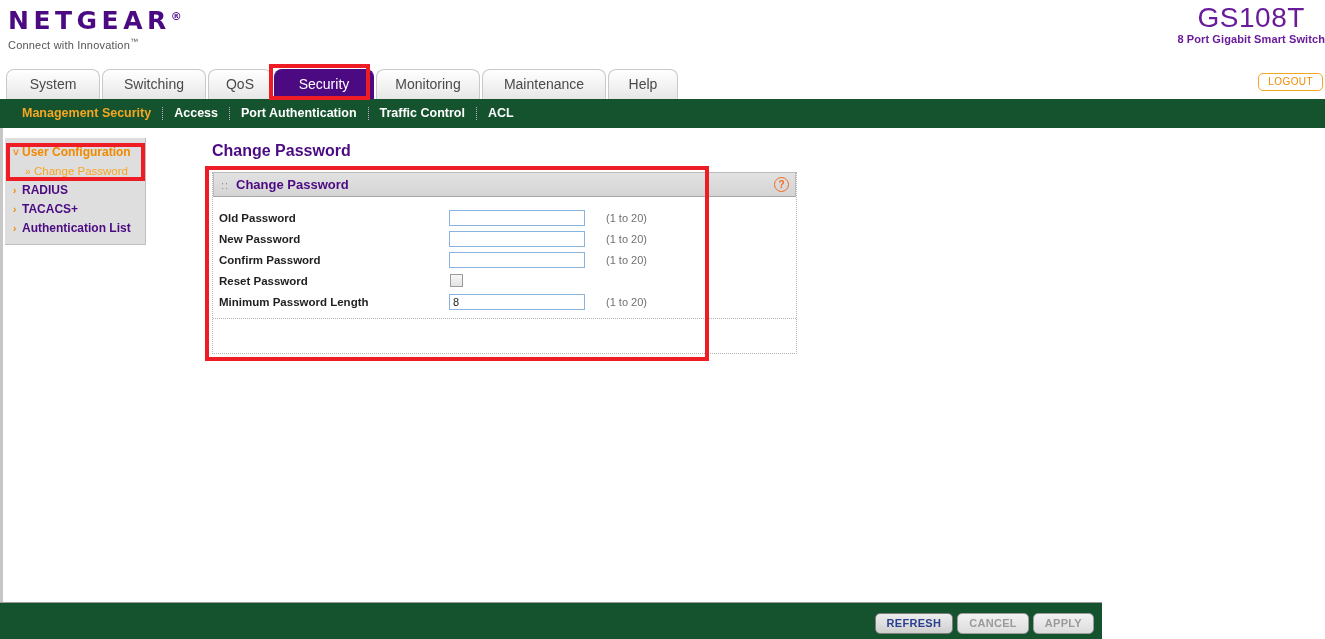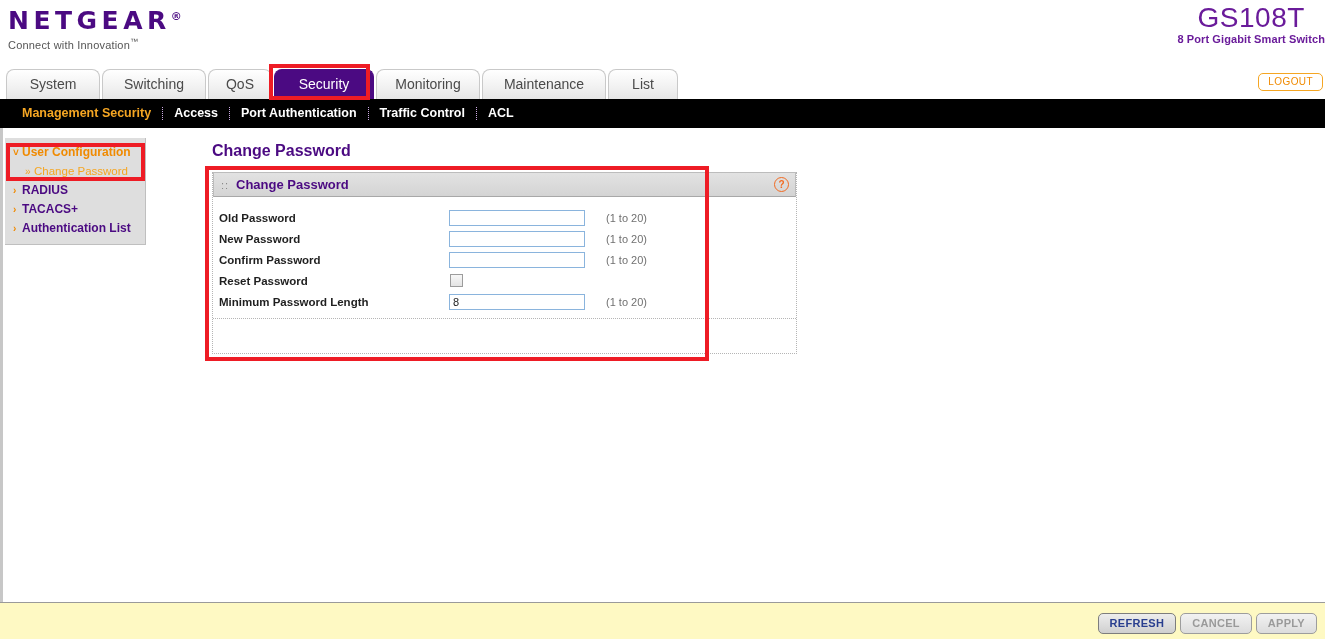--- a/index.html
+++ b/index.html
@@ -112,21 +112,21 @@
     color: #ffffff;
     border-color: #4b0a82;
     font-weight: normal;
   }
 
   
   .subnav {
     position: absolute;
     left: 0; top: 99px;
     width: 1325px; height: 29px;
-    background: #000000;
+    background: #14532d;
     white-space: nowrap;
   }
   .subnav-inner {
     padding-left: 22px;
     line-height: 29px;
   }
   .subitem {
     display: inline-block;
     font-family: "Liberation Sans", sans-serif;
     font-size: 12.5px;
@@ -320,22 +320,22 @@
     font-size: 10px;
     color: #f08a00;
     letter-spacing: 0.4px;
     cursor: pointer;
   }
 
   
   .footer {
     position: absolute;
     left: 0; top: 602px;
-    width: 1325px; height: 37px;
-    background: #fef9c3;
+    width: 1102px; height: 37px;
+    background: #14532d;
     border-top: 1px solid #9a9a9a;
     box-sizing: border-box;
   }
   .footer-btns {
     position: absolute;
     right: 8px; top: 10px;
     white-space: nowrap;
   }
   .fbtn {
     display: inline-block;
@@ -376,21 +376,21 @@
 
 <div class="logout">LOGOUT</div>
 
 <div class="tabbar" id="tabbar">
     <div class="tab" style="left: 6px; width: 94px;">System</div>
     <div class="tab" style="left: 102px; width: 104px;">Switching</div>
     <div class="tab" style="left: 208px; width: 64px;">QoS</div>
     <div class="tab active" style="left: 274px; width: 100px;">Security</div>
     <div class="tab" style="left: 376px; width: 104px;">Monitoring</div>
     <div class="tab" style="left: 482px; width: 124px;">Maintenance</div>
-    <div class="tab" style="left: 608px; width: 70px;">List</div>
+    <div class="tab" style="left: 608px; width: 70px;">Help</div>
   </div>
 
 <div class="subnav">
   <div class="subnav-inner" id="subnav-inner"><span class="subitem active">Management Security</span><span class="subsep"></span><span class="subitem">Access</span><span class="subsep"></span><span class="subitem">Port Authentication</span><span class="subsep"></span><span class="subitem">Traffic Control</span><span class="subsep"></span><span class="subitem">ACL</span></div>
 </div>
 
 <div class="bodyarea"></div>
 
 <div class="sidebar" id="sidebar">
     <div class="side-row sel"><span class="side-mark">˅</span><span>User Configuration</span></div>

